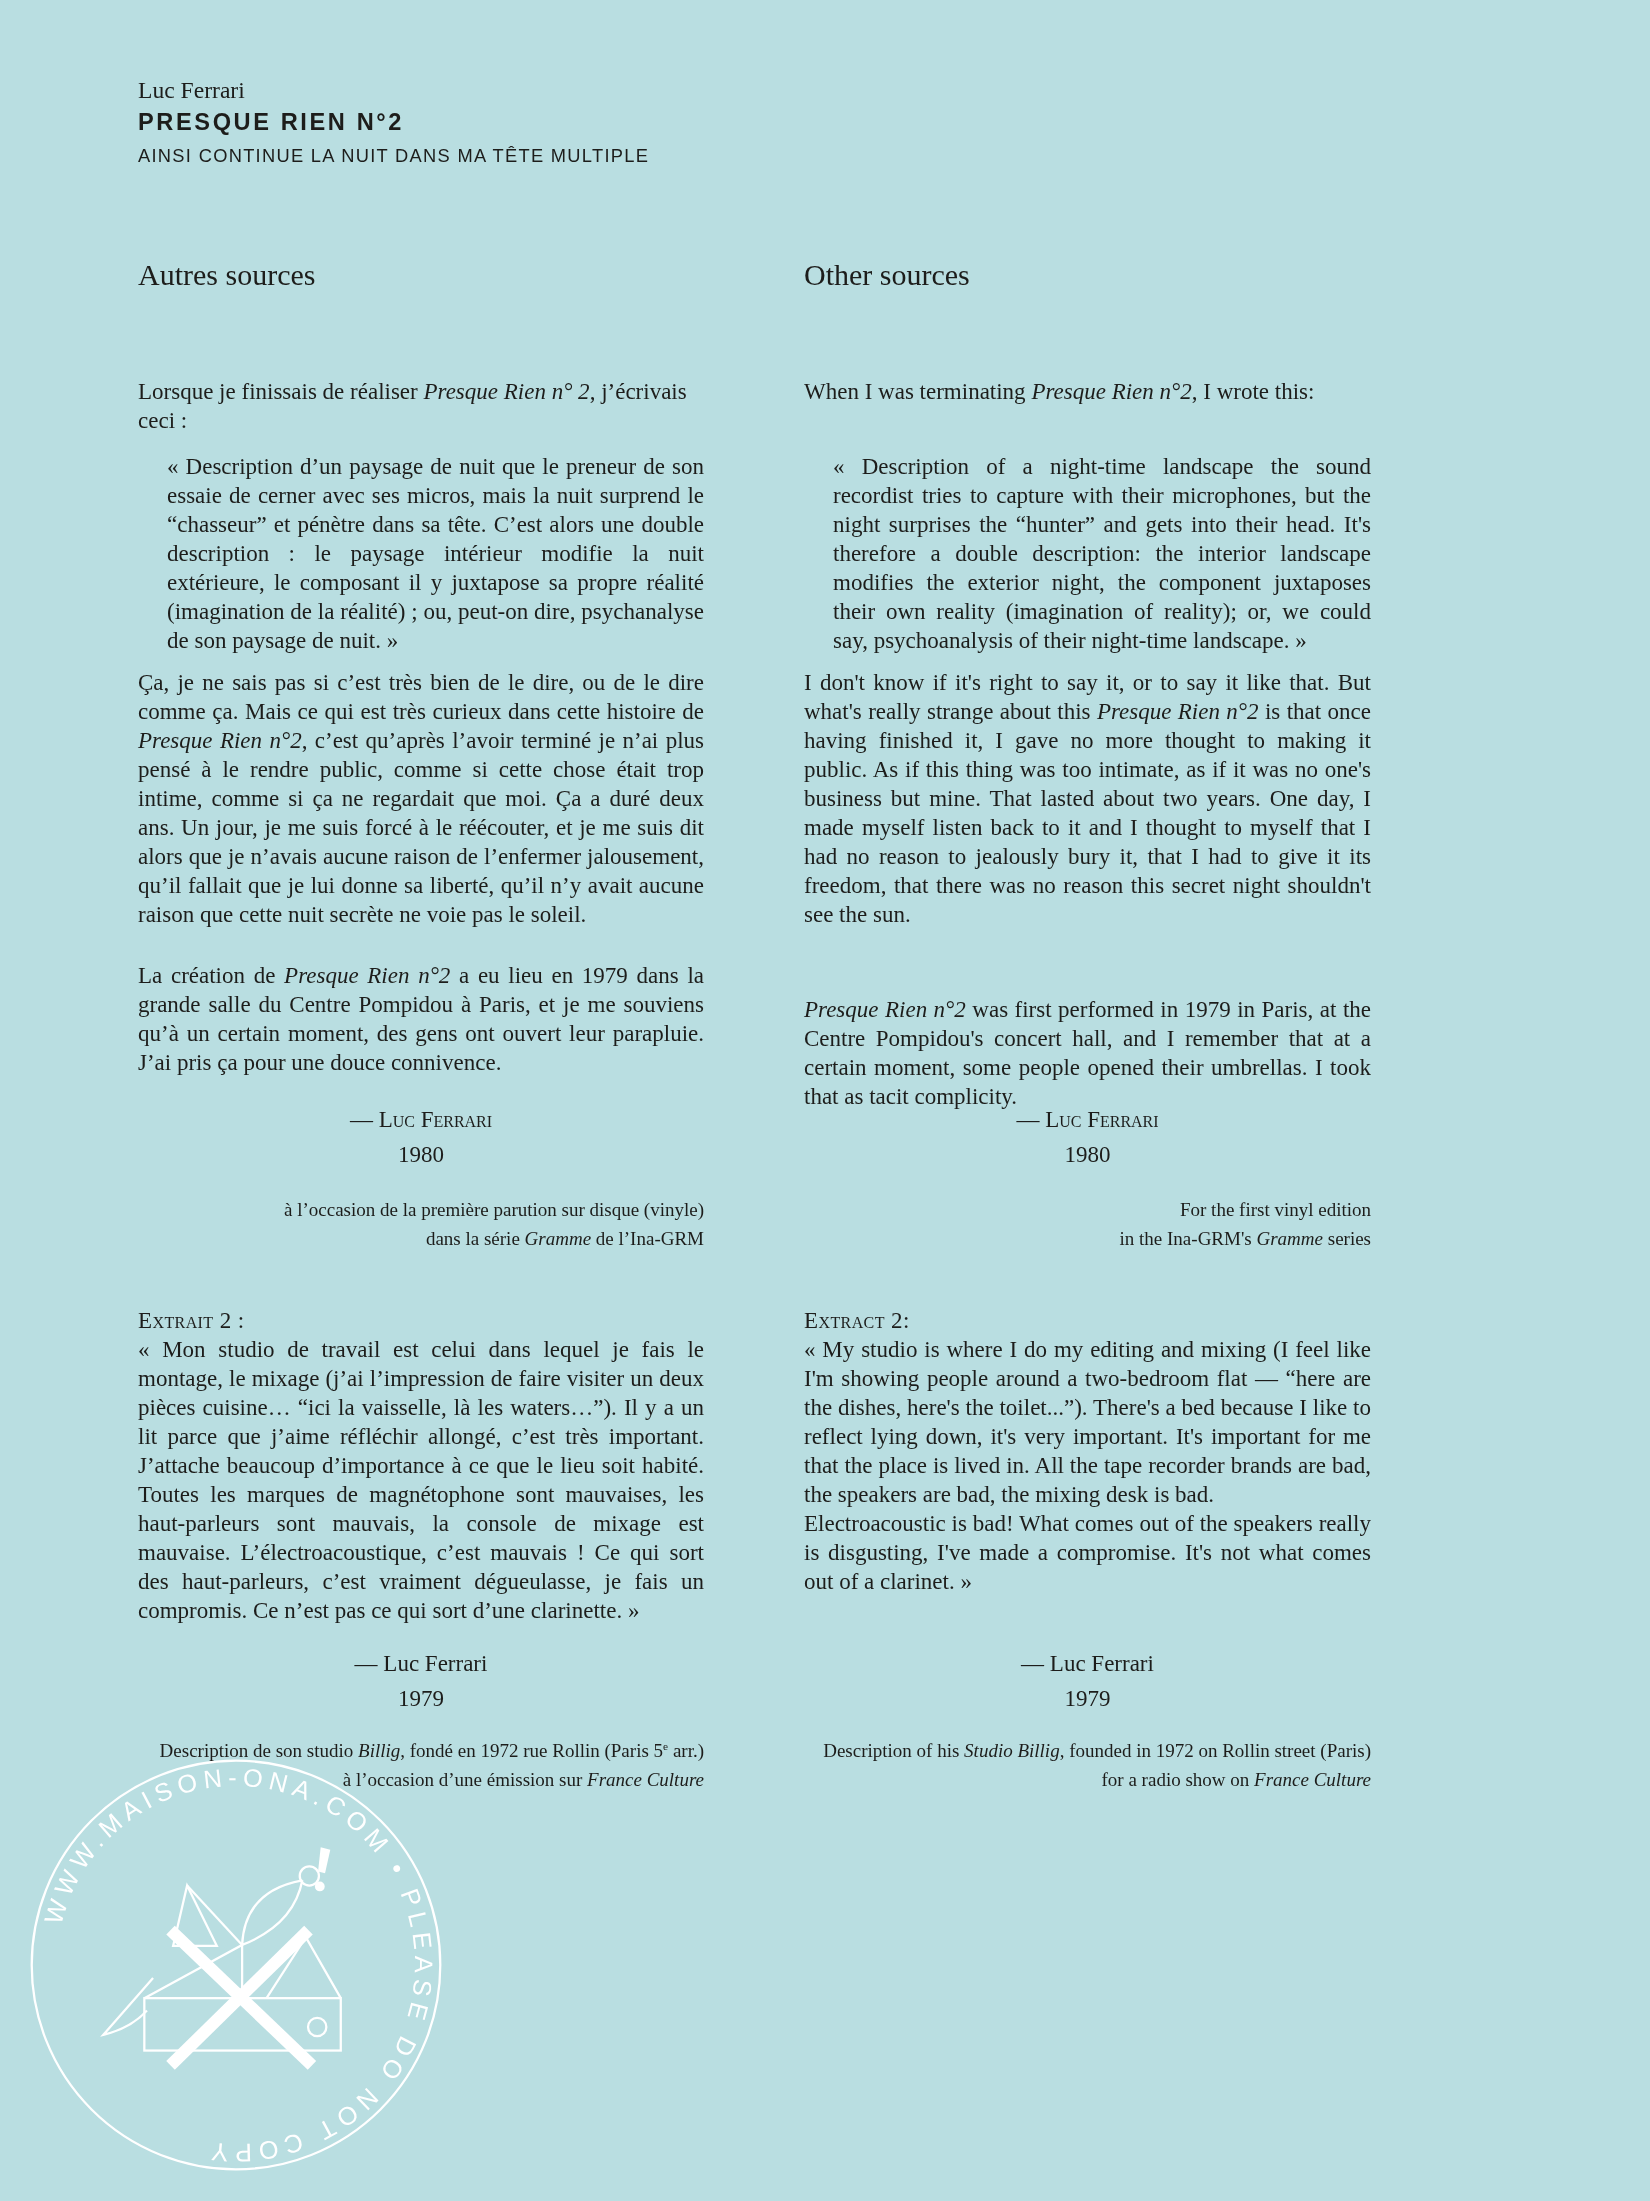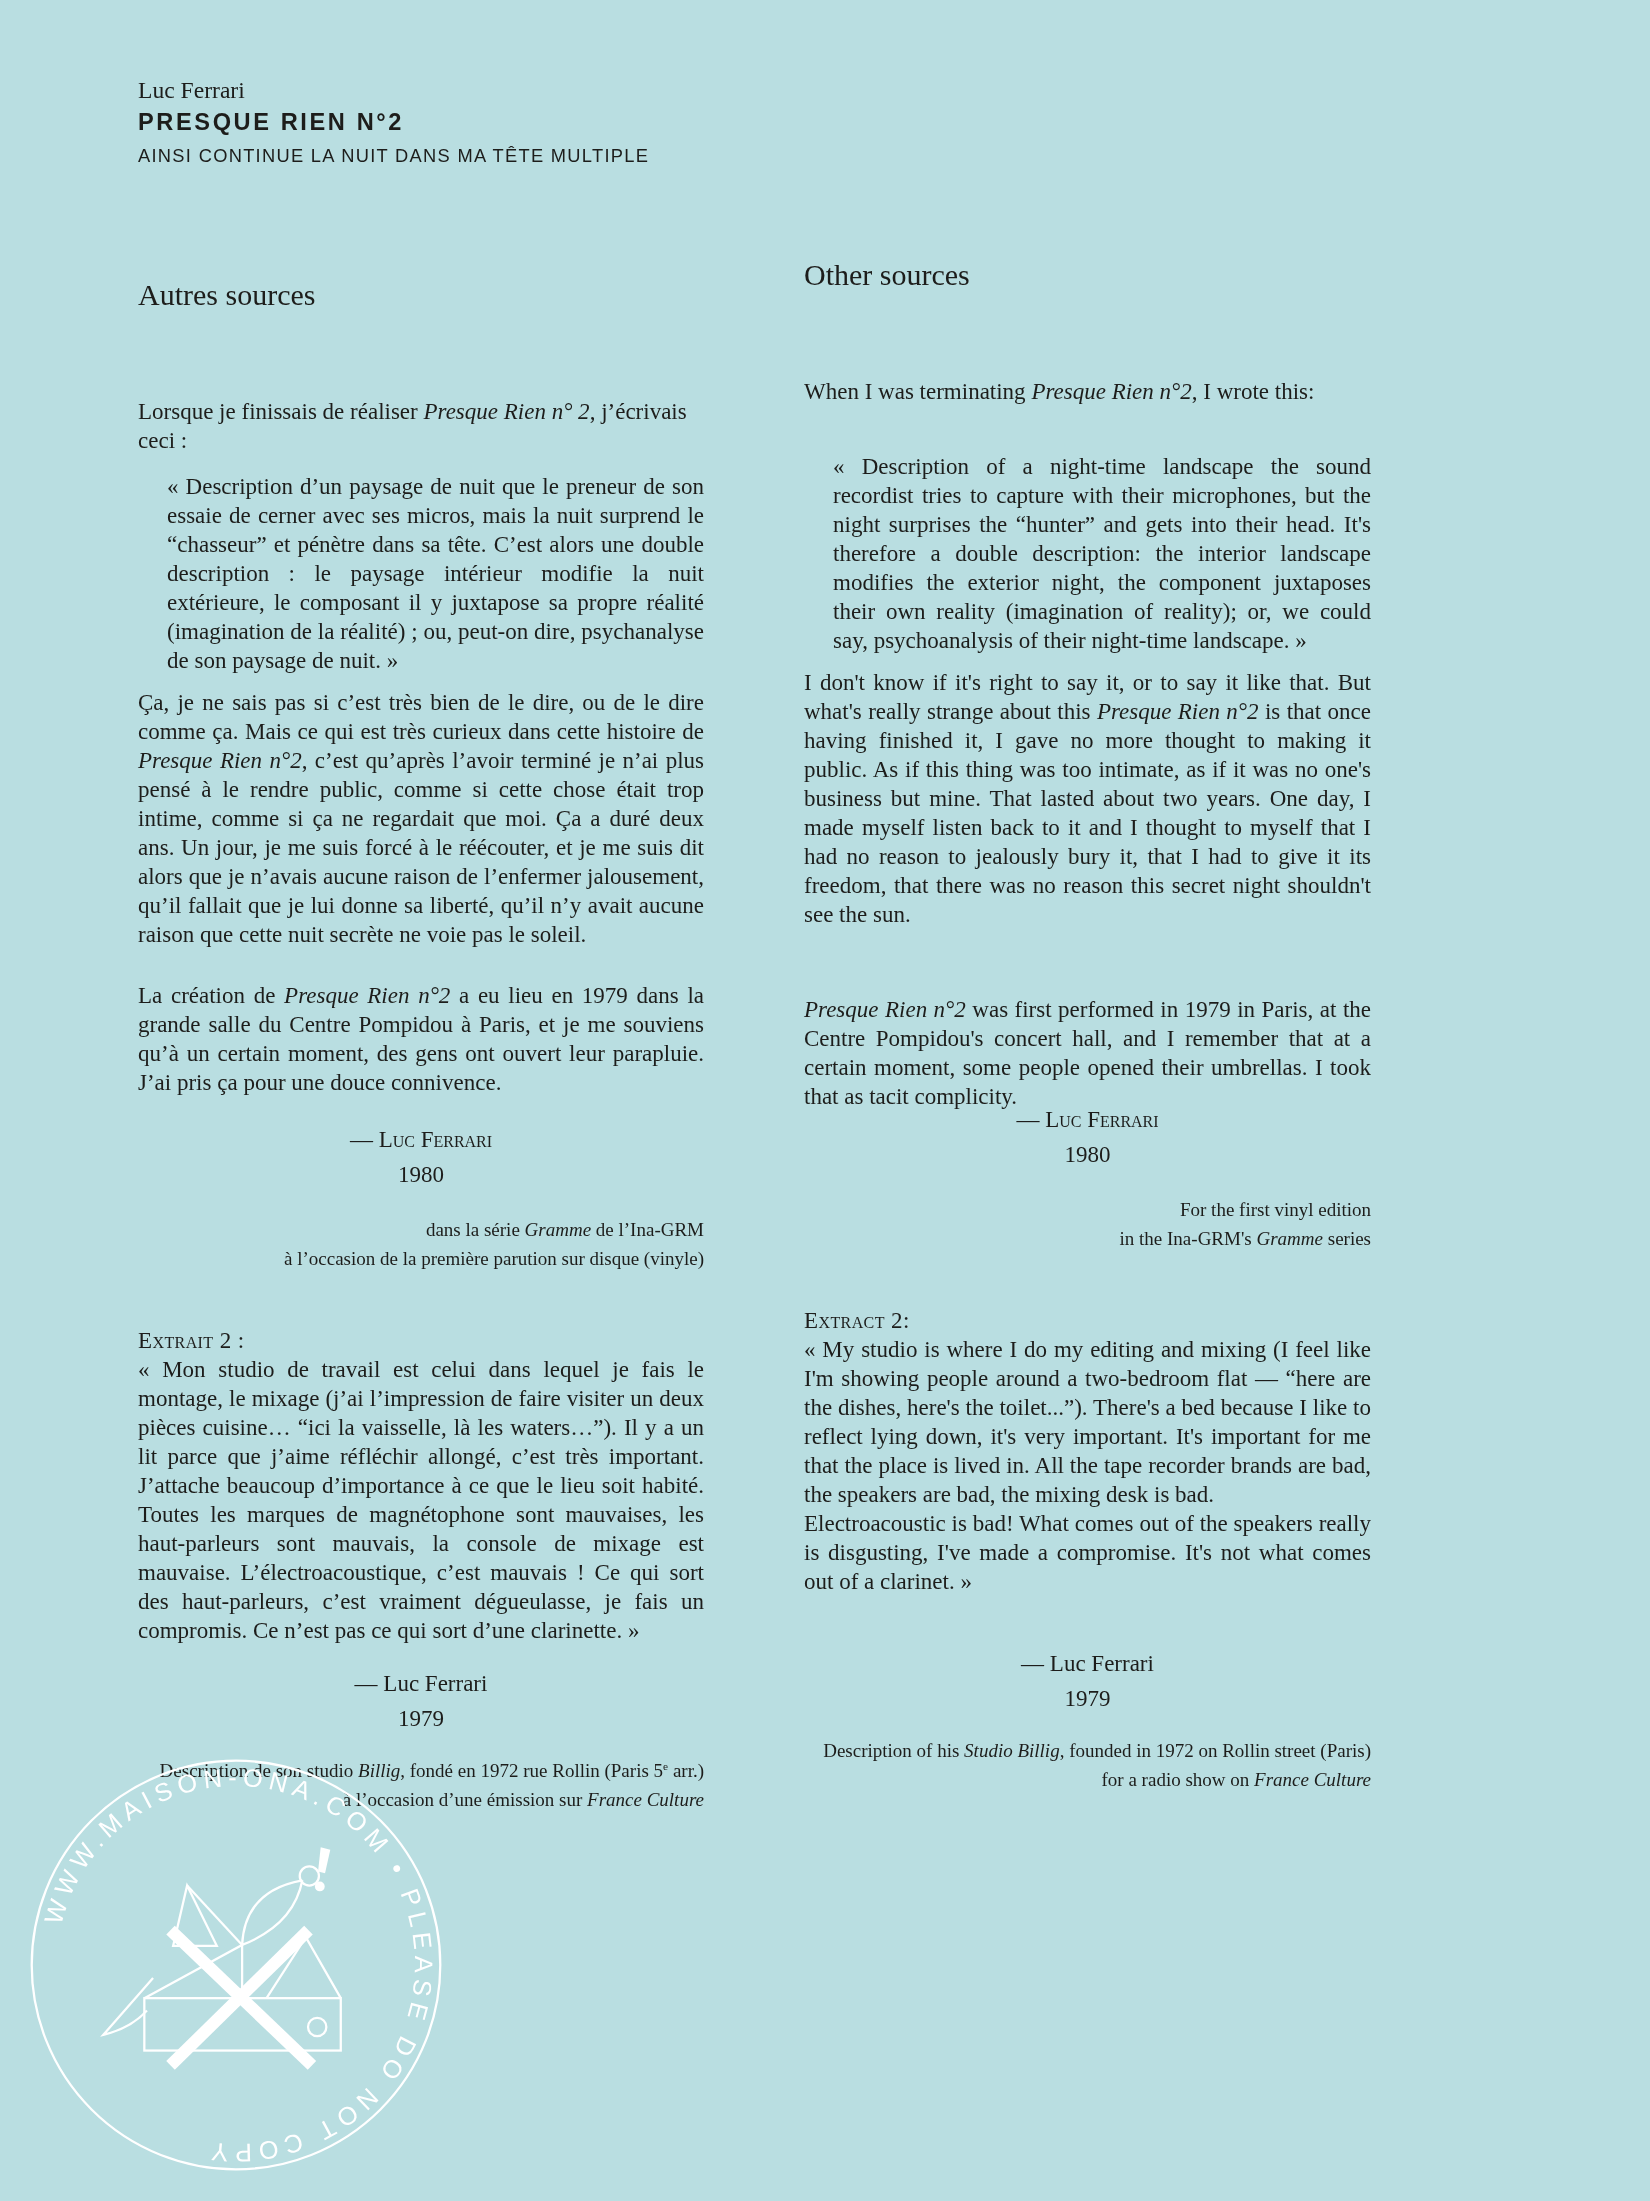--- a/index.html
+++ b/index.html
@@ -5,21 +5,21 @@
   html,body{margin:0;padding:0;}
   body{
     position:relative;
     width:1651px;height:2201px;
     background:#b9dee1;
     color:#1d1d1b;
     font-family:"Liberation Serif", serif;
     overflow:hidden;
   }
   .block{position:absolute;font-size:23px;line-height:29px;}
-  .col-left{left:138px;width:566px;margin-top:20px;}
+  .col-left{left:138px;width:566px;}
   .col-right{left:804px;width:567px;}
   .justify{text-align:justify;text-justify:inter-word;}
   .page-header{position:absolute;left:138px;width:1233px;top:75px;text-align:left;}
   .hdr-author{font-size:23.6px;line-height:30px;}
   .hdr-title{font-family:"Liberation Sans", sans-serif;font-weight:bold;font-size:23.6px;line-height:35px;letter-spacing:2.6px;}
   .hdr-subtitle{font-family:"Liberation Sans", sans-serif;font-weight:normal;font-size:18.3px;line-height:31px;letter-spacing:1.3px;}
   .section-heading{font-size:30px;line-height:35px;}
   .extract-label{font-variant:small-caps;letter-spacing:0.4px;}
   .quote{padding-left:29px;box-sizing:border-box;}
   .sig{text-align:center;line-height:35px;}
@@ -51,22 +51,22 @@
   <p class="block col-left justify" style="top:668px"><span>Ça, je ne sais pas si c’est très bien de le dire, ou de le dire comme ça. Mais ce qui est très curieux dans cette histoire de </span><i>Presque Rien n°2</i><span>, c’est qu’après l’avoir terminé je n’ai plus pensé à le rendre public, comme si cette chose était trop intime, comme si ça ne regardait que moi. Ça a duré deux ans. Un jour, je me suis forcé à le réécouter, et je me suis dit alors que je n’avais aucune raison de l’enfermer jalousement, qu’il fallait que je lui donne sa liberté, qu’il n’y avait aucune raison que cette nuit secrète ne voie pas le soleil.</span></p>
 
   <p class="block col-left justify" style="top:961px"><span>La création de </span><i>Presque Rien n°2</i><span> a eu lieu en 1979 dans la grande salle du Centre Pompidou à Paris, et je me souviens qu’à un certain moment, des gens ont ouvert leur parapluie. J’ai pris ça pour une douce connivence.</span></p>
 
   <div class="block col-left sig" style="top:1102px">
     <div class="sc">— Luc Ferrari</div>
     <div>1980</div>
   </div>
 
   <div class="block col-left credit" style="top:1195px">
+    <div><span>à l’occasion de la première parution sur disque (vinyle)</span></div>
     <div><span>dans la série </span><i>Gramme</i><span> de l’Ina-GRM</span></div>
-    <div><span>à l’occasion de la première parution sur disque (vinyle)</span></div>
   </div>
 
   <div class="block col-left" style="top:1306px">
     <div class="extract-label">Extrait 2 :</div>
     <p class="justify"><span>« Mon studio de travail est celui dans lequel je fais le montage, le mixage (j’ai l’impression de faire visiter un deux pièces cuisine… “ici la vaisselle, là les waters…”). Il y a un lit parce que j’aime réfléchir allongé, c’est très important. J’attache beaucoup d’importance à ce que le lieu soit habité. Toutes les marques de magnétophone sont mauvaises, les haut-parleurs sont mauvais, la console de mixage est mauvaise. L’électroacoustique, c’est mauvais ! Ce qui sort des haut-parleurs, c’est vraiment dégueulasse, je fais un compromis. Ce n’est pas ce qui sort d’une clarinette. »</span></p>
   </div>
 
   <div class="block col-left sig" style="top:1646px">
     <div>— Luc Ferrari</div>
     <div>1979</div>

